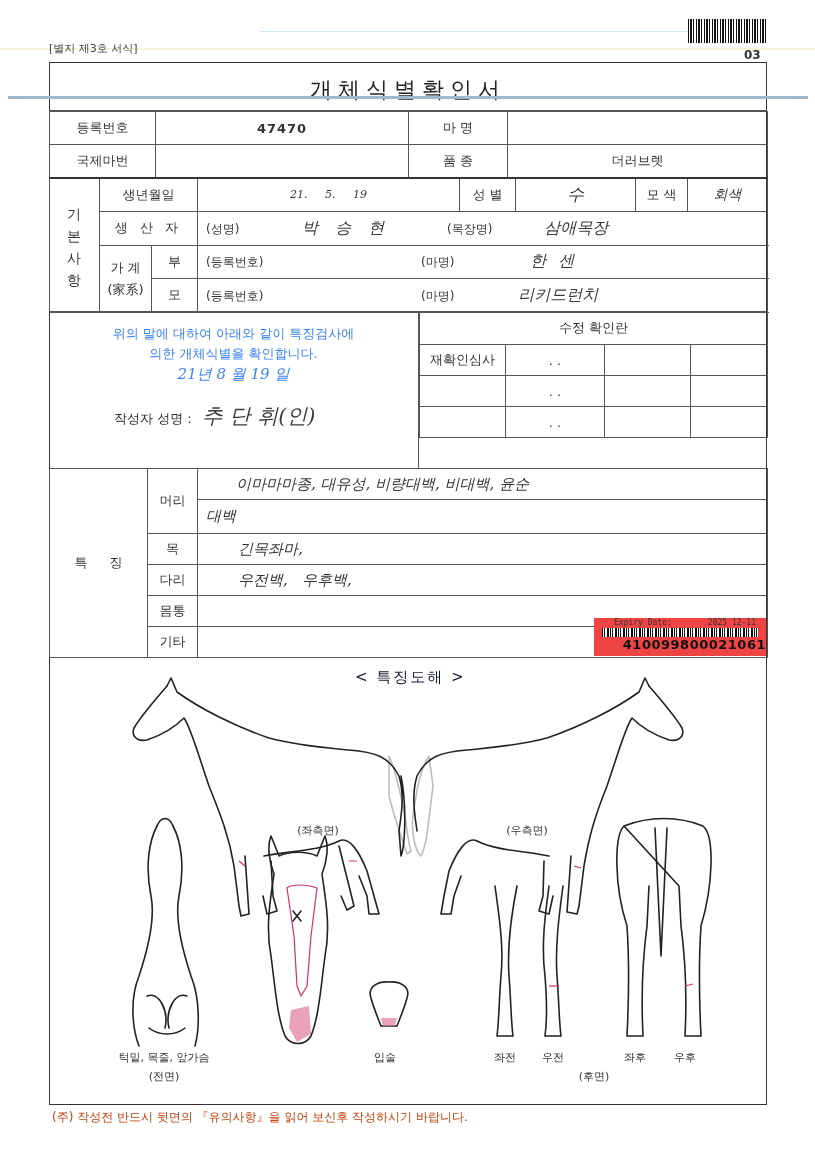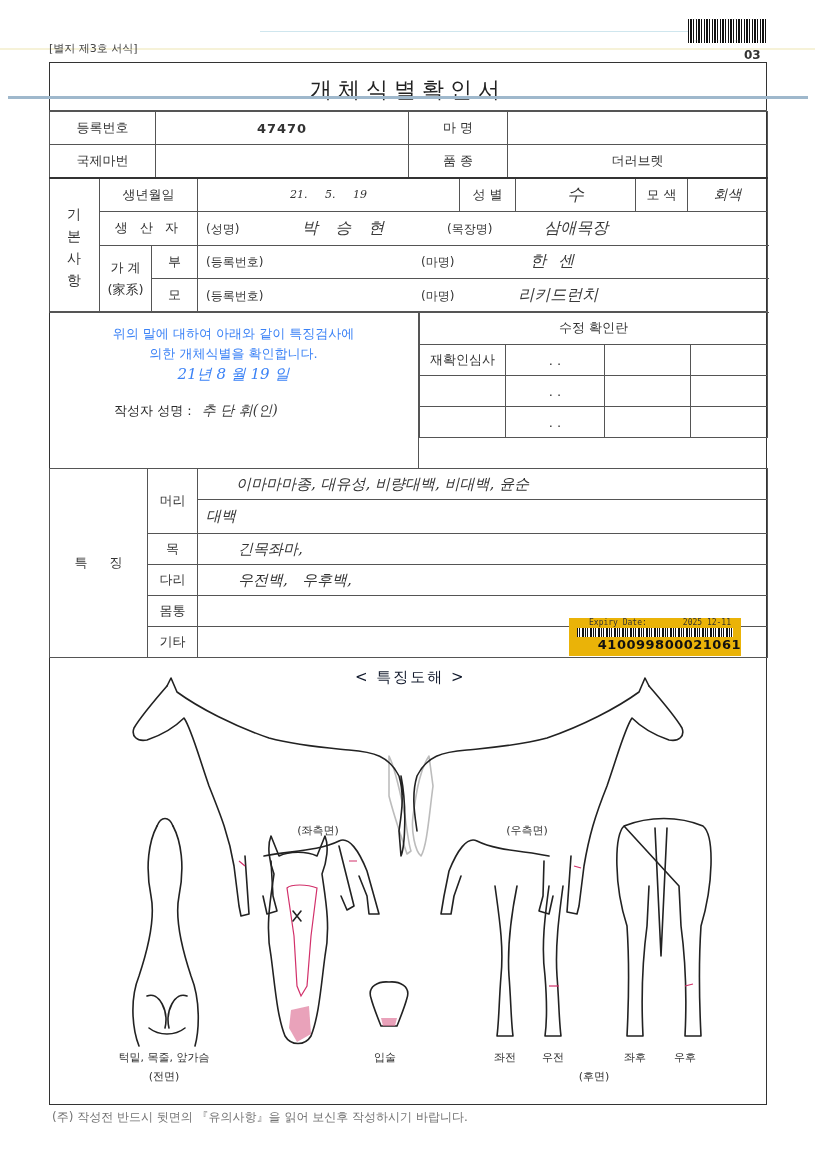--- a/index.html
+++ b/index.html
@@ -21,28 +21,28 @@
     text-align: center; font-size: 22px; letter-spacing: 6px; padding-top: 13px; color: #222; }
 
   table.grid { position: absolute; border-collapse: collapse; table-layout: fixed; }
   table.grid td { border: 1px solid #555; font-size: 13px; text-align: center; vertical-align: middle; color: #333; }
   .hand { font-family: "DejaVu Serif", serif; font-style: italic; color: #3a3a3a; }
   .hand-big { font-size: 26px; font-weight: bold; font-family: "DejaVu Sans", sans-serif; letter-spacing: 1px; color: #333; }
 
   .thick-top { border-top: 2px solid #333 !important; }
 
   .cert-text { font-size: 13px; text-align: center; line-height: 20px; color: #3b82f6; }
-  .barcode-sticker { left: 569px; top: 618px; width: 172px; height: 38px; background: #eab308; }
+  .barcode-sticker { left: 594px; top: 618px; width: 172px; height: 38px; background: #ef4444; }
   .bc-expiry { font-family: "DejaVu Sans Mono", monospace; font-size: 8px; color: #333; display:flex; justify-content: space-between; padding: 0 10px 0 20px; }
   .bc-bars { margin: 1px 0 0 8px; width: 156px; height: 9px;
     background: repeating-linear-gradient(90deg,#111 0 1px,#fff 1px 2px,#111 2px 3px,#fff 3px 5px,#111 5px 7px,#fff 7px 8px); }
   .bc-num { font-size: 13px; font-weight: bold; color: #111; padding-left: 28px; letter-spacing: 0.5px; text-align: right; }
 
   .diagram-title { left: 355px; top: 668px; font-size: 15px; letter-spacing: 2px; color: #0f172a; }
-  .footnote { left: 52px; top: 1109px; font-size: 12px; color: #737373; }
+  .footnote { left: 52px; top: 1109px; font-size: 12px; color: #c2410c; }
   svg .ln { fill: none; stroke: #222; stroke-width: 1.6; stroke-linejoin: round; stroke-linecap: round; }
   svg .rd { fill: none; stroke: #d2306a; stroke-width: 1.2; }
   svg .rdf { fill: #e07a9c; opacity: 0.7; }
 </style>
 </head>
 <body>
 
 <div class="abs scanline-top"></div>
 <div class="abs scanline-yel"></div>
 <div class="abs barcode-top"></div>
@@ -130,21 +130,21 @@
   </tr>
 </tbody>
   </table>
 
 <div class="abs" style="left:49px; top:311px; width:370px; height:157px; border-right:1px solid #555; border-top:1px solid #555;">
   <div class="cert-text" style="margin-top:12px;">위의 말에 대하여 아래와 같이 특징검사에</div>
   <div class="cert-text">의한 개체식별을 확인합니다.</div>
   <div class="cert-text hand" style="font-size:15px;">21년 8 월 19 일</div>
   <div style="margin-top:18px; padding-left:65px; font-size:13px;">
     <span>작성자 성명 :</span>
-    <span class="hand" style="font-size:14px; margin-left:6px;">추 단 휘(인)</span>
+    <span class="hand" style="font-size:21px; margin-left:6px;">추 단 휘(인)</span>
   </div>
 </div>
 
 <table class="grid" style="left:419px; top:311px; width:348px;">
   <colgroup>
       <col style="width:86px">
       <col style="width:99px">
       <col style="width:86px">
       <col style="width:77px">
     </colgroup>

